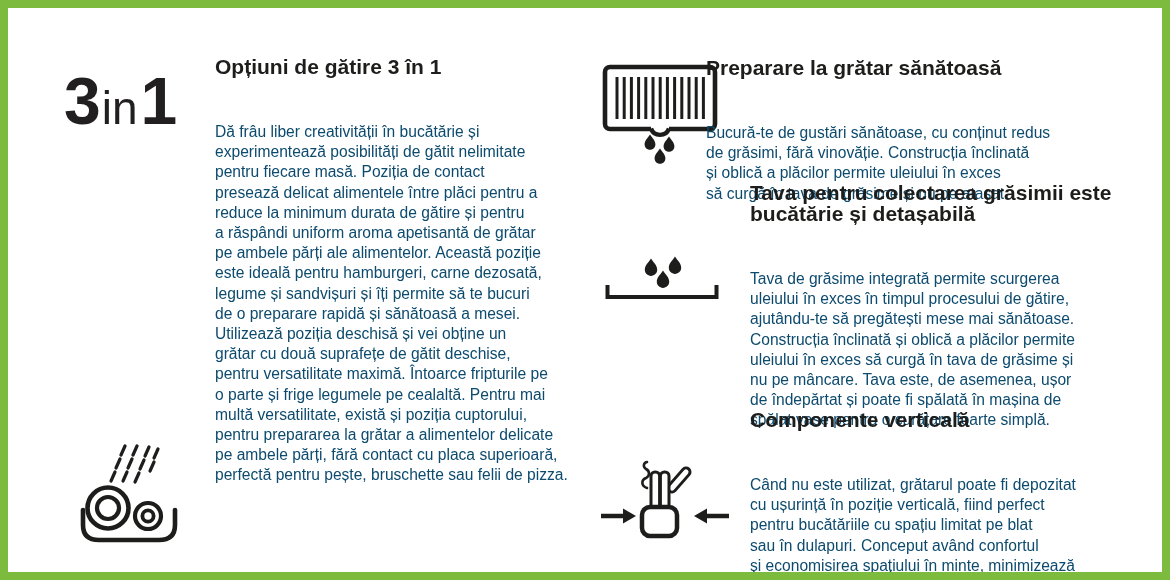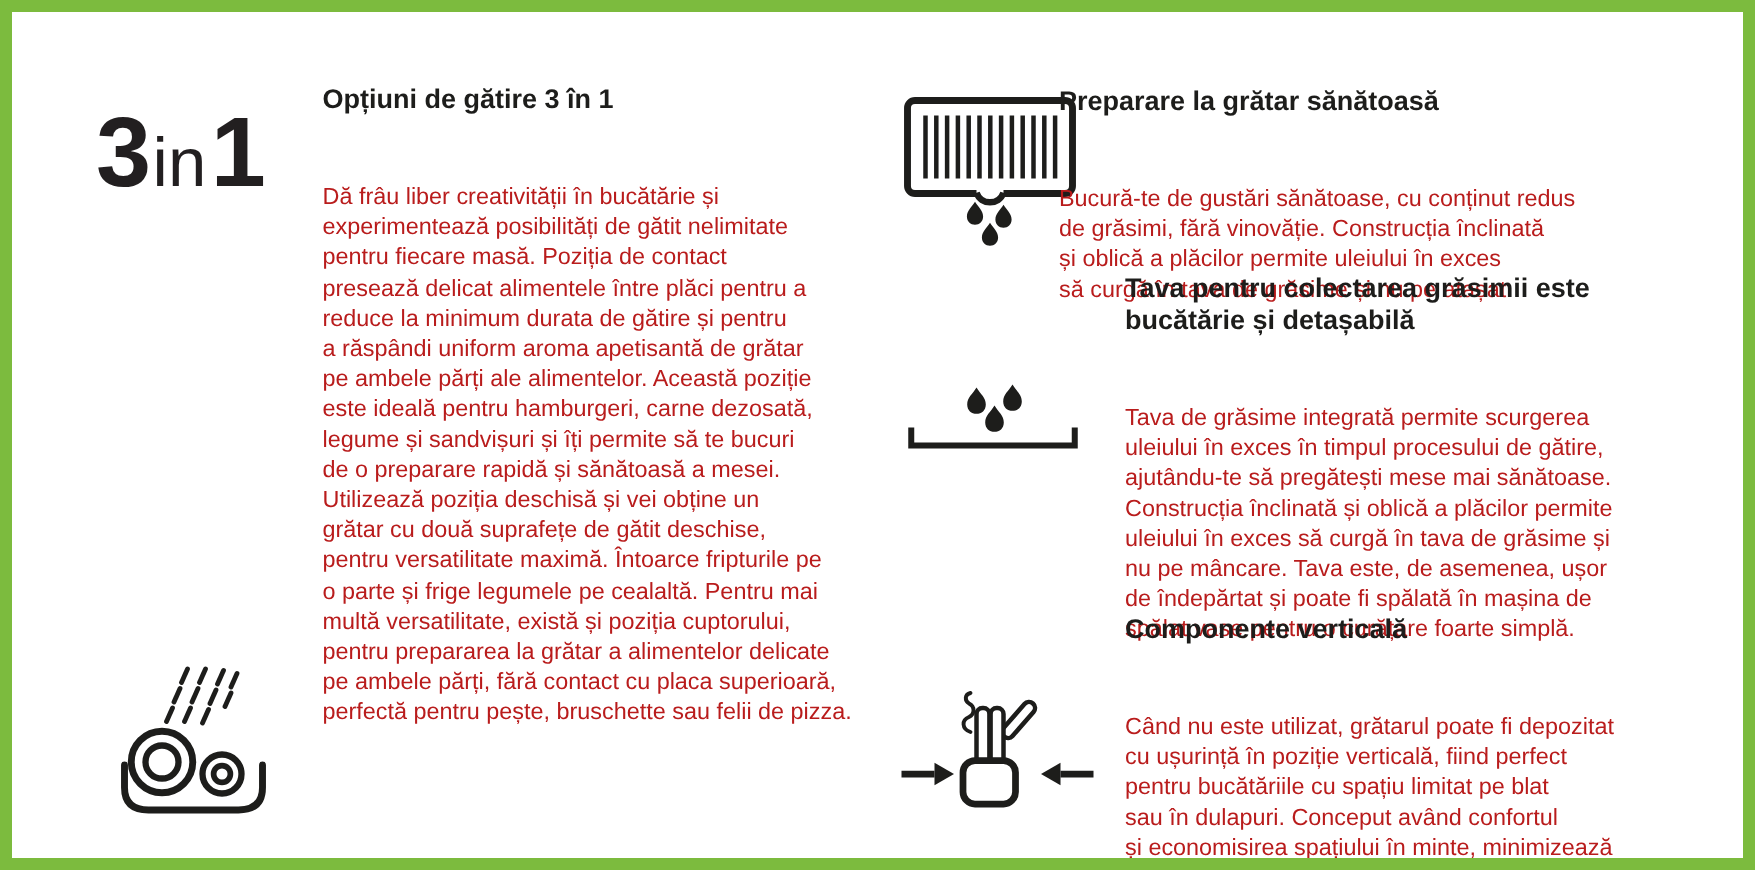--- a/index.html
+++ b/index.html
@@ -9,32 +9,32 @@
     box-sizing:border-box;
     border:8px solid #7cbb3e;
     background:#ffffff;
     font-family:"Liberation Sans", sans-serif;
     color:#1d1d1b;
     overflow:hidden;
   }
   .abs{position:absolute;}
   .tb .h{
     font-weight:700;
-    font-size:18px;
+    font-size:21px;
     line-height:21px;
     white-space:pre;
     margin:0 0 4px 0;
     color:#1d1d1b;
   }
   .tb .b{
     font-weight:400;
     font-size:15.6px;
     line-height:20.2px;
     white-space:pre;
-    color:#b91c1c;
+    color:#0c4a6e;
     margin-top:45px;
   }
   .logo{
     display:flex;align-items:baseline;
     color:#221f20;
   }
   .logo .num{
     font-size:66px;
     font-weight:900;
     line-height:1;

